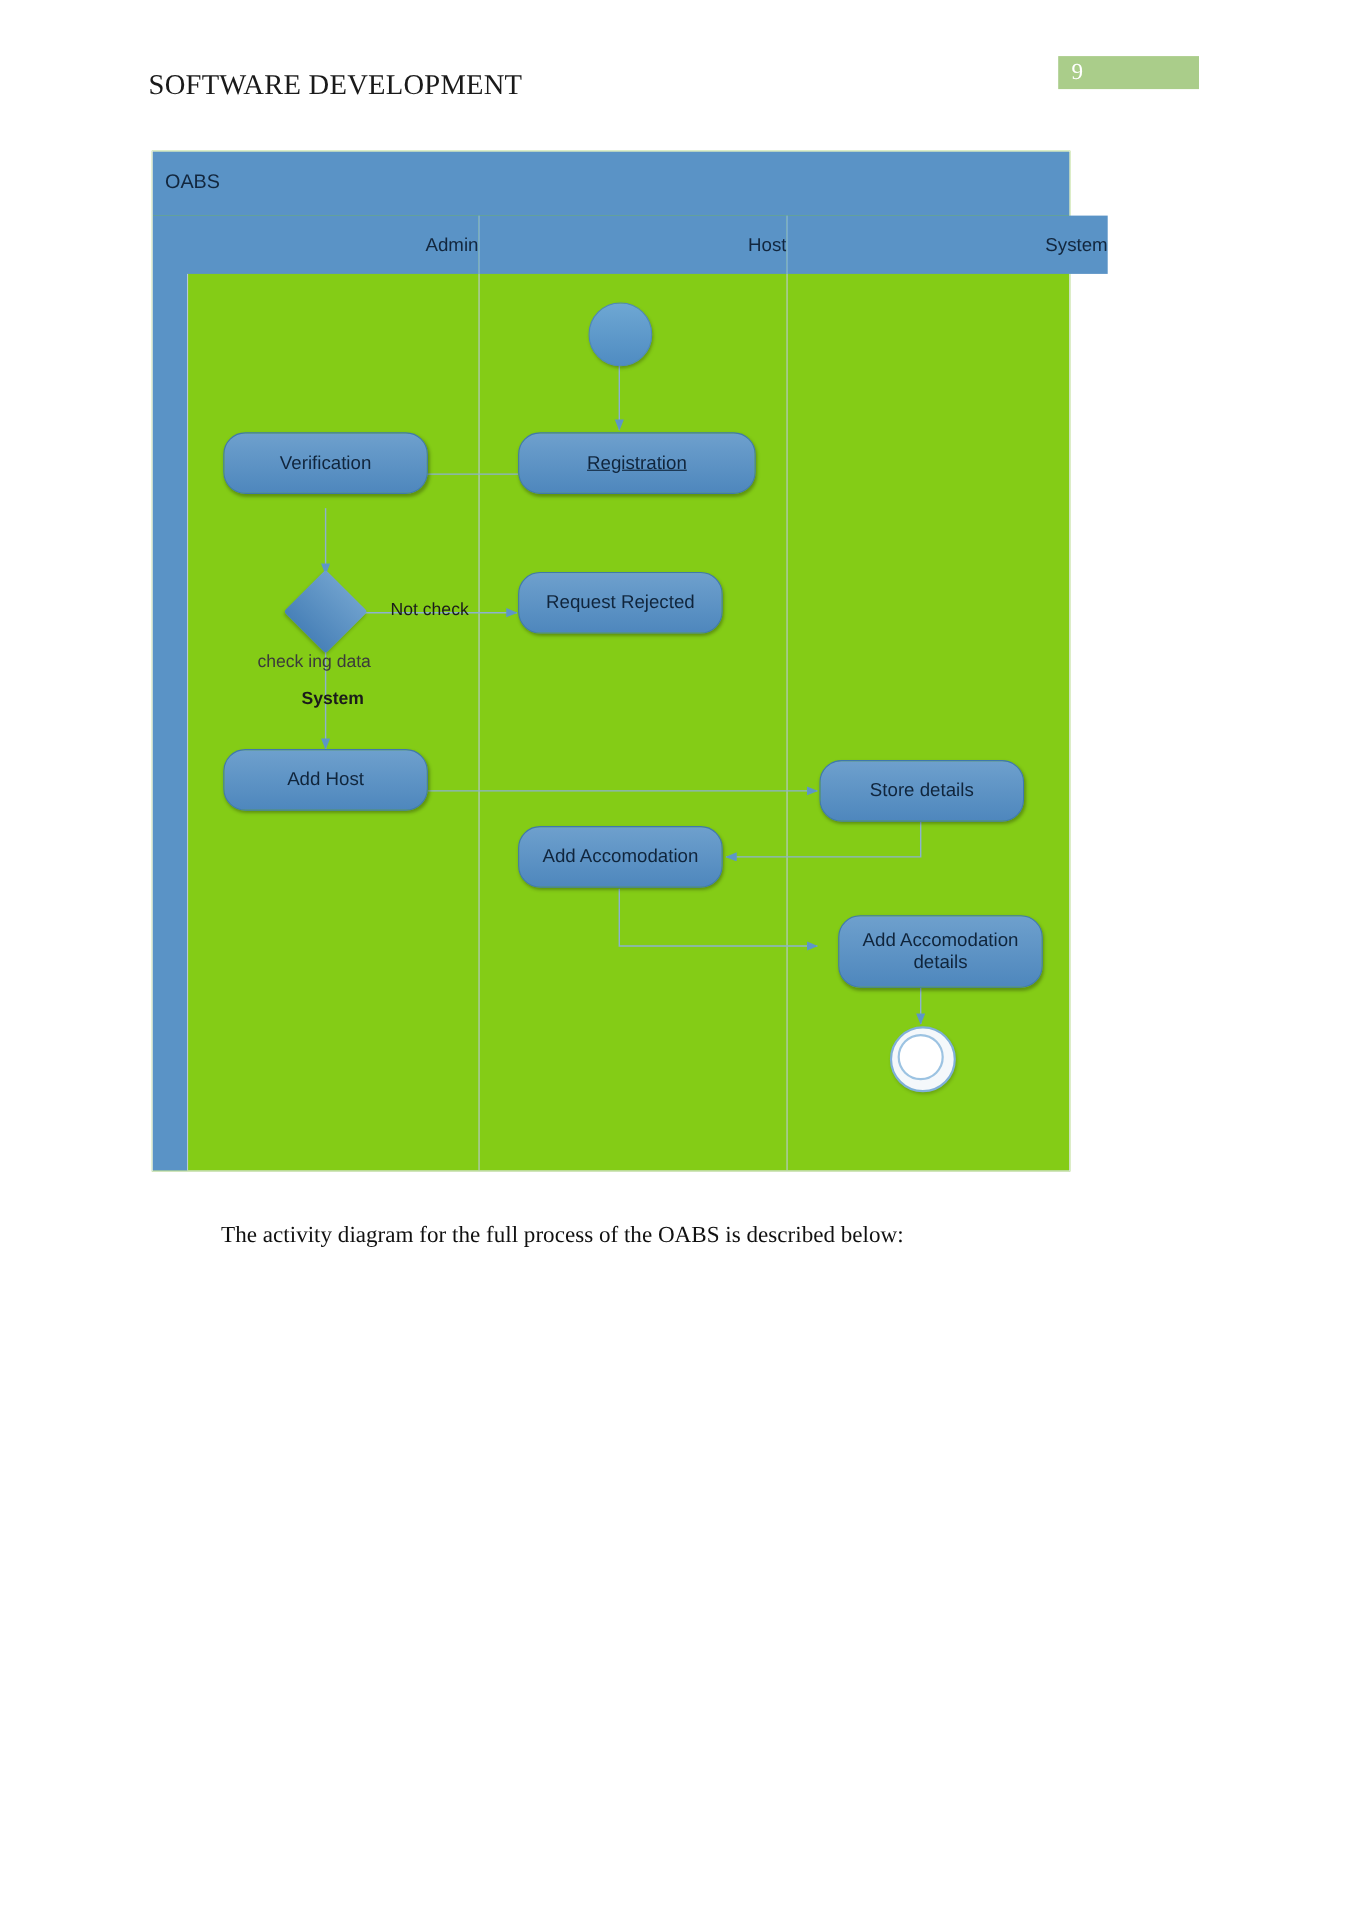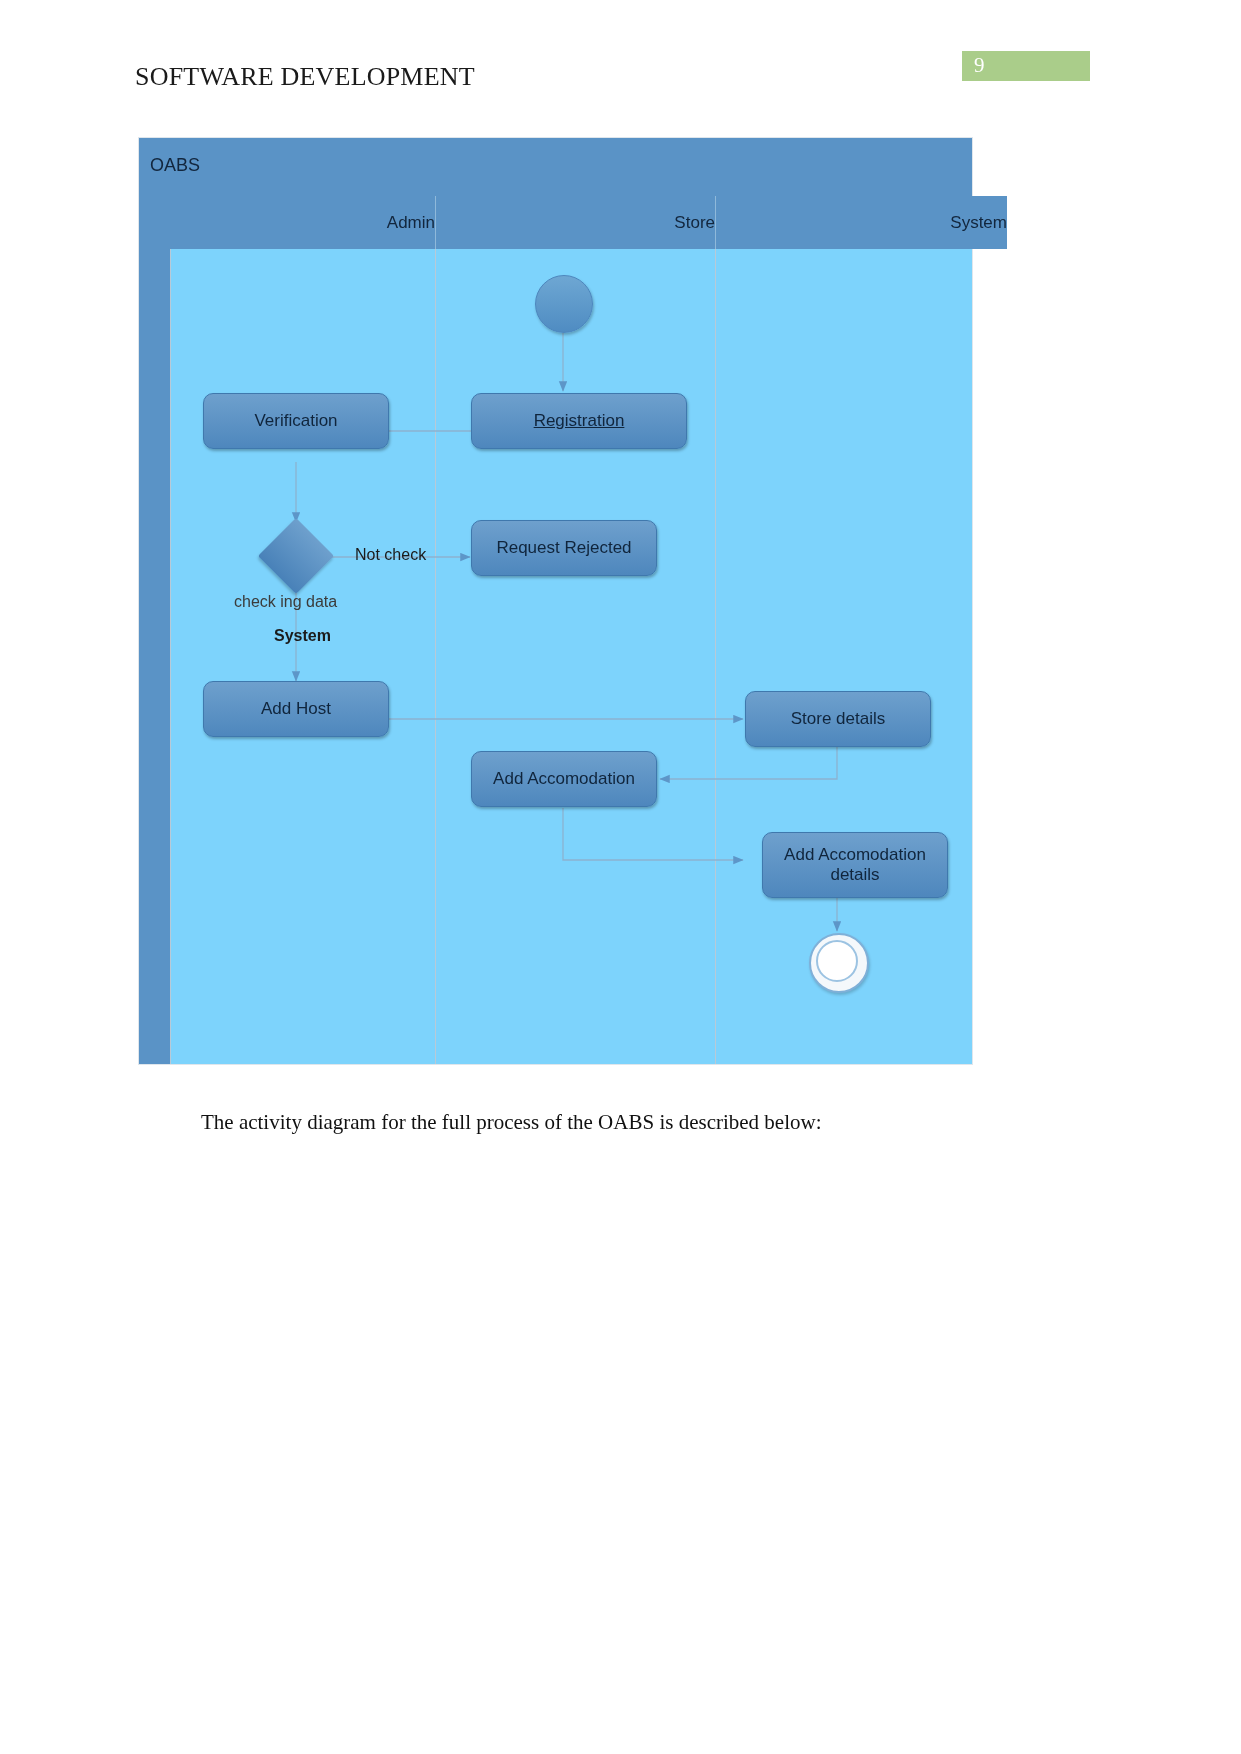--- a/index.html
+++ b/index.html
@@ -49,21 +49,21 @@
     color: #ffffff;
   }
 
   
   .diagram {
     position: absolute;
     left: 138px;
     top: 137px;
     width: 833px;
     height: 926px;
-    background: #7dd3fc;
+    background: #84cc16;
     border: 1px solid #dfe6ec;
   }
   .diagram-titlebar {
     position: absolute;
     left: 0; top: 0;
     width: 833px;
     height: 58px;
     background: #5a93c6;
   }
   .diagram-title {
@@ -131,21 +131,21 @@
     height: 926px;
     pointer-events: none;
   }
 
   
   .node {
     position: absolute;
     background: #5a93c6;
     background: linear-gradient(180deg, #6ea0cd 0%, #4e87bd 100%);
     border: 1px solid #3f78ad;
-    border-radius: 10px;
+    border-radius: 20px;
     box-shadow: 1px 2px 3px rgba(0,0,0,0.28);
     display: flex;
     align-items: center;
     justify-content: center;
     text-align: center;
     color: #10253c;
     font-size: 17px;
     line-height: 1.15;
     box-sizing: border-box;
   }
@@ -223,21 +223,21 @@
 
   <div class="diagram-titlebar"></div>
   <div class="diagram-title">OABS</div>
   <div class="pool-band"></div>
 
   <div class="lane-headers">
     <div class="lane-header lh0">
       <span class="lane-header-label">Admin</span>
     </div>
     <div class="lane-header lh1">
-      <span class="lane-header-label">Store</span>
+      <span class="lane-header-label">Host</span>
     </div>
     <div class="lane-header lh2">
       <span class="lane-header-label">System</span>
     </div>
   </div>
 
   <div class="lane-body lb0"></div>
   <div class="lane-body lb1"></div>
   <div class="lane-body lb2"></div>
 

